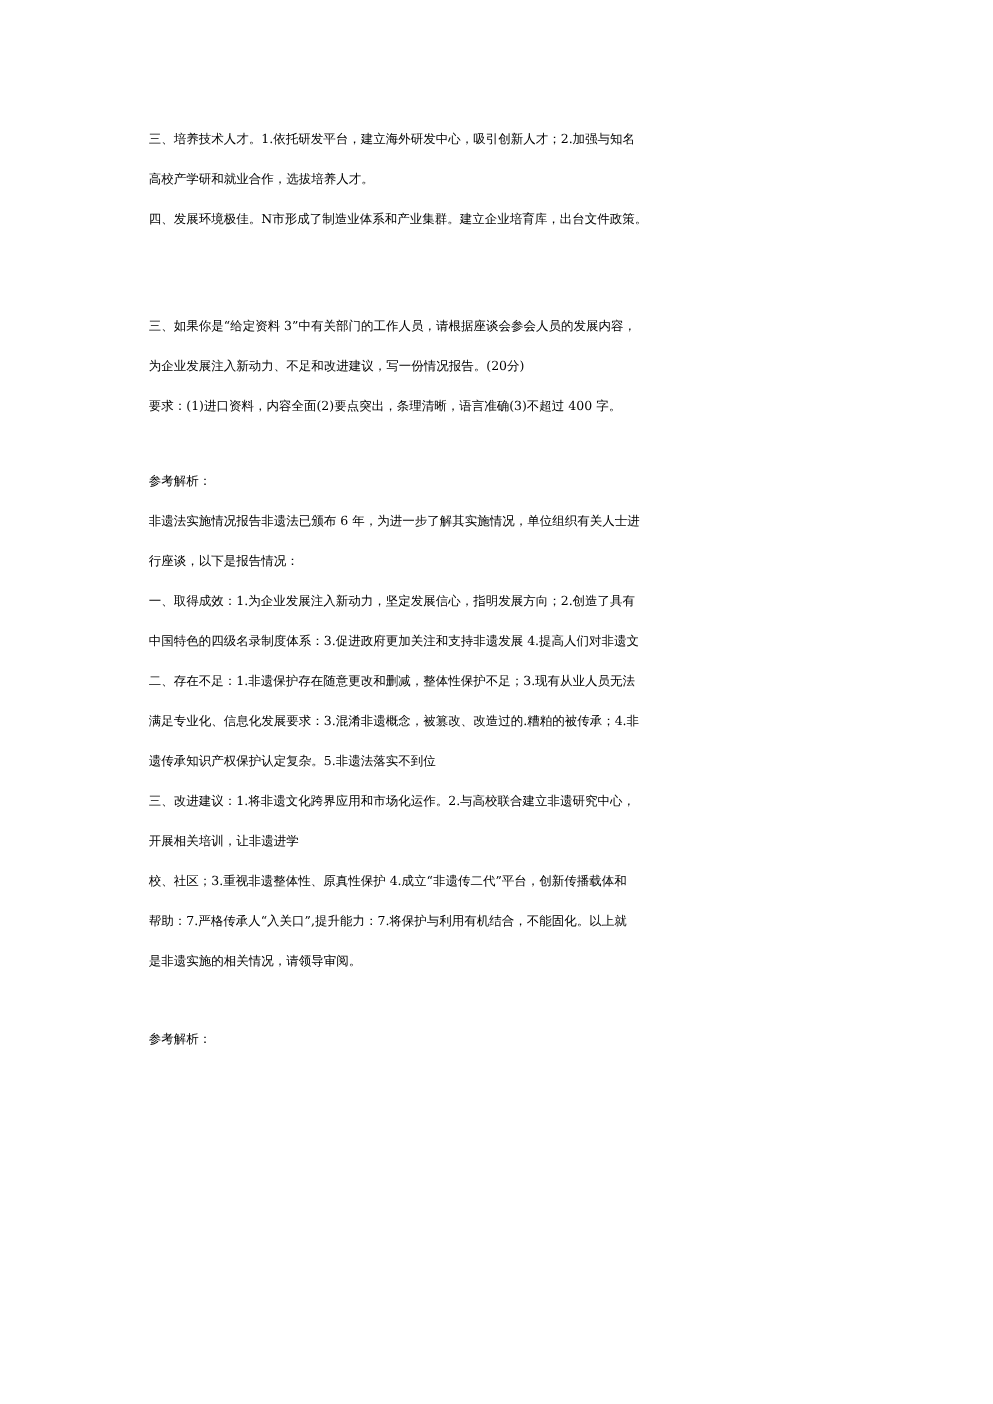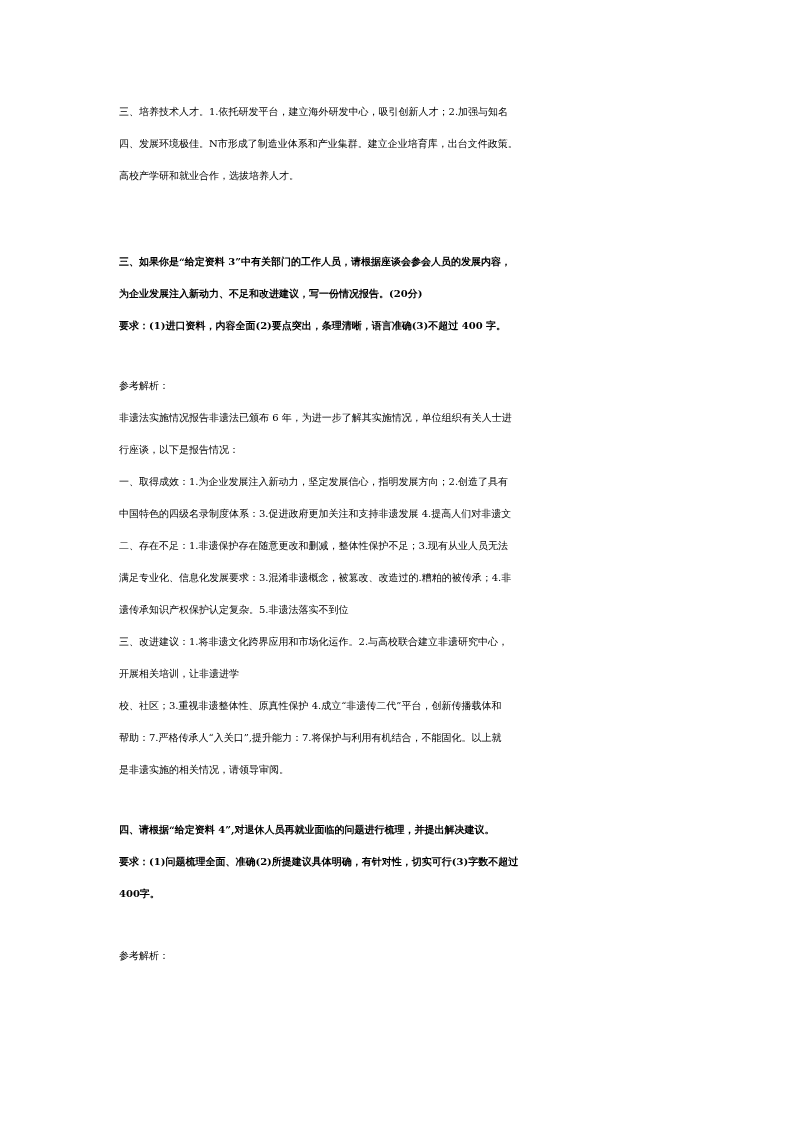--- a/index.html
+++ b/index.html
@@ -24,38 +24,38 @@
   }
   .line {
     margin: 0;
     font-size: 10px;
     line-height: 32px;
     white-space: nowrap;
     letter-spacing: 0;
   }
   .bold .line,
   .line.bold {
-    font-weight: bold;
+    font-weight: normal;
   }
   .sec-question3 { margin-top: 54px; }
   .sec-analysis3-label { margin-top: 28px; }
   .sec-analysis3-body { margin-top: 0; }
   .sec-question4 { margin-top: 28px; }
   .sec-analysis4-label { margin-top: 30px; }
 </style>
 </head>
 <body>
 
 <div class="page">
   <div class="content">
 
     <div class="sec-answer-tail">
       <p class="line">三、培养技术人才。1.依托研发平台，建立海外研发中心，吸引创新人才；2.加强与知名</p>
+      <p class="line">高校产学研和就业合作，选拔培养人才。</p>
       <p class="line">四、发展环境极佳。N市形成了制造业体系和产业集群。建立企业培育库，出台文件政策。</p>
-      <p class="line">高校产学研和就业合作，选拔培养人才。</p>
     </div>
 
     <div class="sec-question3 bold">
       <p class="line">三、如果你是“给定资料 3”中有关部门的工作人员，请根据座谈会参会人员的发展内容，</p>
       <p class="line">为企业发展注入新动力、不足和改进建议，写一份情况报告。(20分)</p>
       <p class="line">要求：(1)进口资料，内容全面(2)要点突出，条理清晰，语言准确(3)不超过 400 字。</p>
     </div>
 
     <div class="sec-analysis3-label">
       <p class="line">参考解析：</p>
@@ -69,24 +69,19 @@
       <p class="line">二、存在不足：1.非遗保护存在随意更改和删减，整体性保护不足；3.现有从业人员无法</p>
       <p class="line">满足专业化、信息化发展要求：3.混淆非遗概念，被篡改、改造过的.糟粕的被传承；4.非</p>
       <p class="line">遗传承知识产权保护认定复杂。5.非遗法落实不到位</p>
       <p class="line">三、改进建议：1.将非遗文化跨界应用和市场化运作。2.与高校联合建立非遗研究中心，</p>
       <p class="line">开展相关培训，让非遗进学</p>
       <p class="line">校、社区；3.重视非遗整体性、原真性保护 4.成立“非遗传二代”平台，创新传播载体和</p>
       <p class="line">帮助：7.严格传承人“入关口”,提升能力：7.将保护与利用有机结合，不能固化。以上就</p>
       <p class="line">是非遗实施的相关情况，请领导审阅。</p>
     </div>
 
-    <div class="sec-question4 bold">
-      <p class="line">四、请根据“给定资料 4”,对退休人员再就业面临的问题进行梳理，并提出解决建议。</p>
-      <p class="line">要求：(1)问题梳理全面、准确(2)所提建议具体明确，有针对性，切实可行(3)字数不超过</p>
-      <p class="line">400字。</p>
-    </div>
 
     <div class="sec-analysis4-label">
       <p class="line">参考解析：</p>
     </div>
 
   </div>
 </div>
 
 </body></html>

